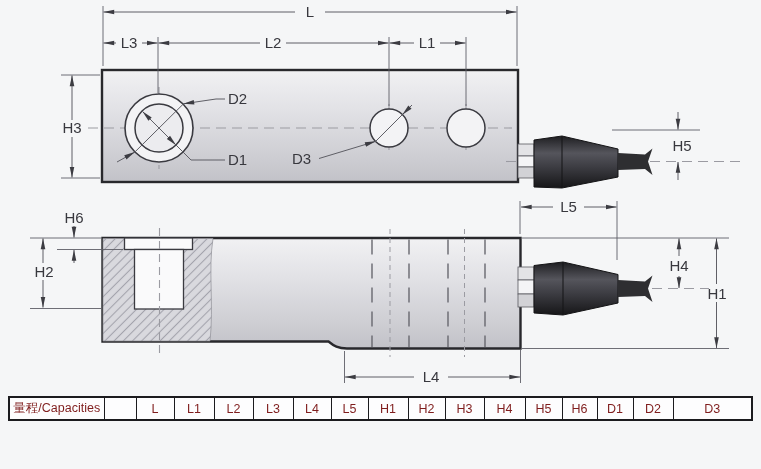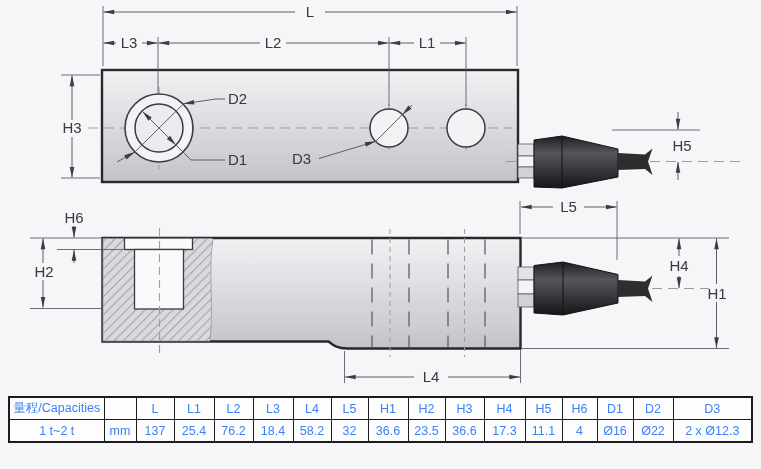--- a/index.html
+++ b/index.html
@@ -14,21 +14,21 @@
     font-size:15px; fill:#38383e;
   }
   table.spec {
     border-collapse:collapse; table-layout:fixed;
     width:744px; margin:4px 0 0 8px;
     background:#fdfdfe;
     border:2px solid #1b1b1e;
   }
   table.spec th, table.spec td {
     border:1px solid #1b1b1e;
-    font-weight:400; font-size:12.5px; color:#3b82f6;
+    font-weight:400; font-size:12.5px; color:#7f1d1d;
     text-align:center; height:21px; padding:0 2px;
     white-space:nowrap; overflow:hidden;
   }
 </style>
 </head>
 <body>
 
 <div>
 
 <svg class="drawing" width="761" height="392" viewBox="0 0 761 392">
@@ -231,35 +231,16 @@
     <th>H1</th>
     <th>H2</th>
     <th>H3</th>
     <th>H4</th>
     <th>H5</th>
     <th>H6</th>
     <th>D1</th>
     <th>D2</th>
     <th>D3</th>
   </tr>
-  <tr>
-    <td>1 t~2 t</td>
-    <td>mm</td>
-    <td>137</td>
-    <td>25.4</td>
-    <td>76.2</td>
-    <td>18.4</td>
-    <td>58.2</td>
-    <td>32</td>
-    <td>36.6</td>
-    <td>23.5</td>
-    <td>36.6</td>
-    <td>17.3</td>
-    <td>11.1</td>
-    <td>4</td>
-    <td>Ø16</td>
-    <td>Ø22</td>
-    <td>2 x Ø12.3</td>
-  </tr>
 </tbody>
     </table>
 
 </div>
 
 </body></html>

